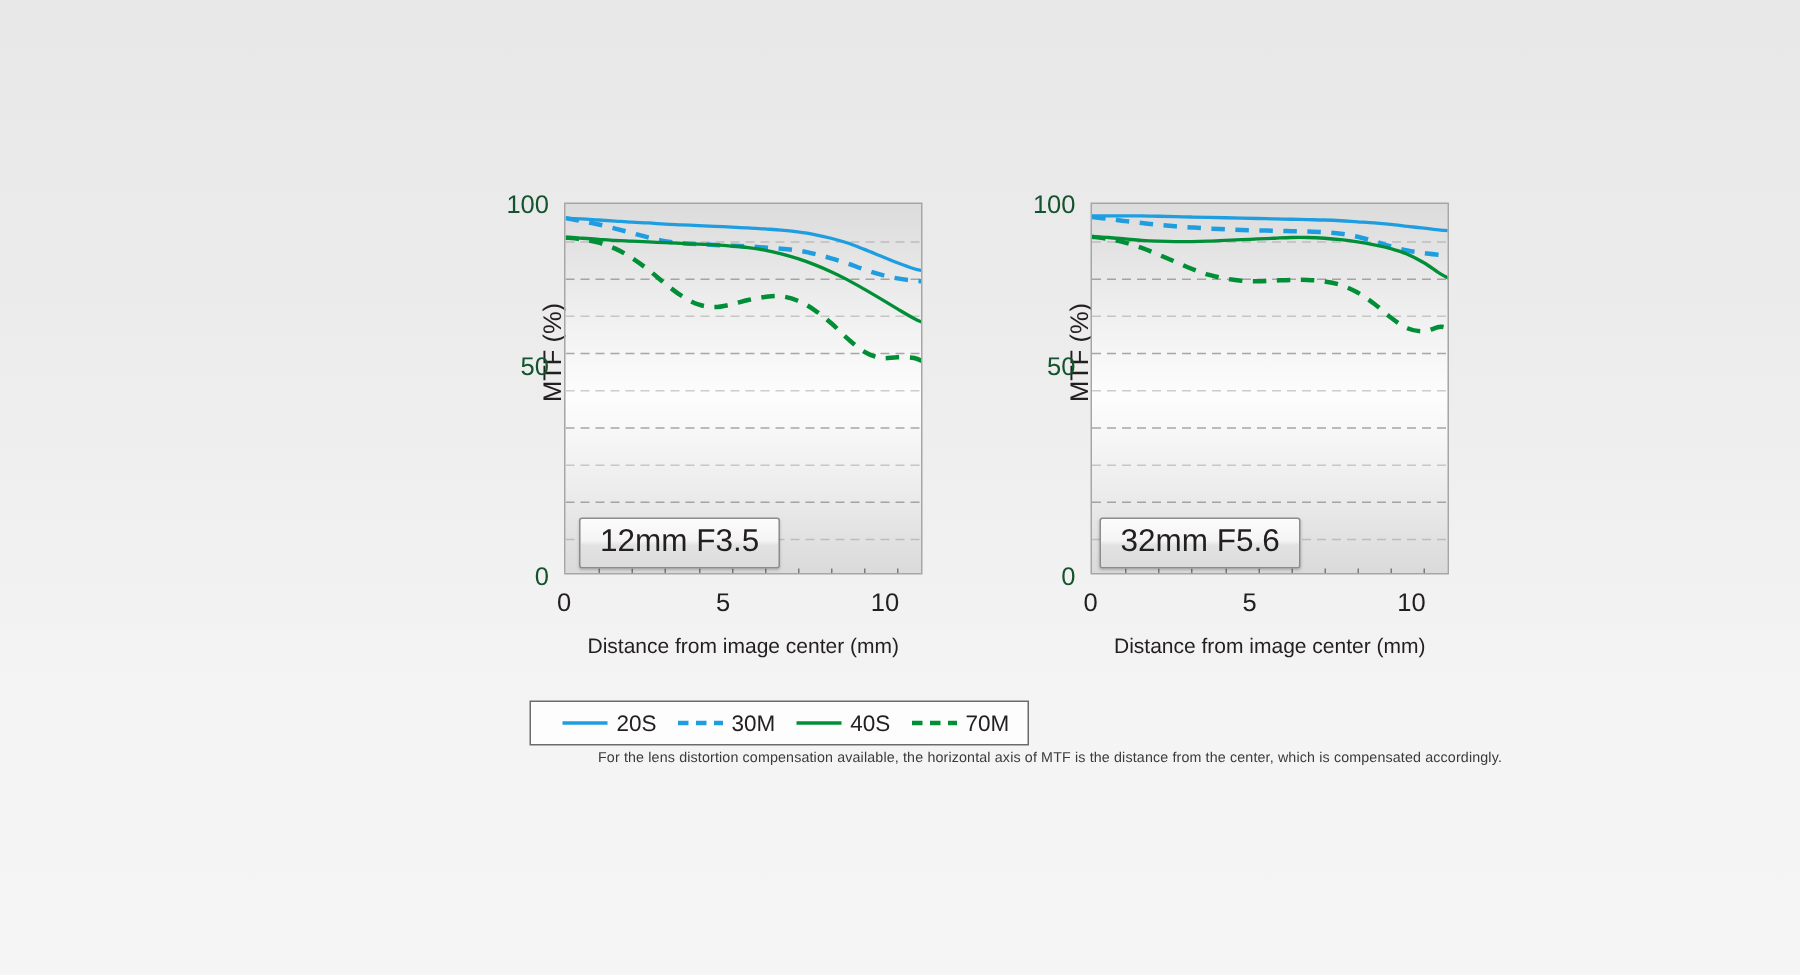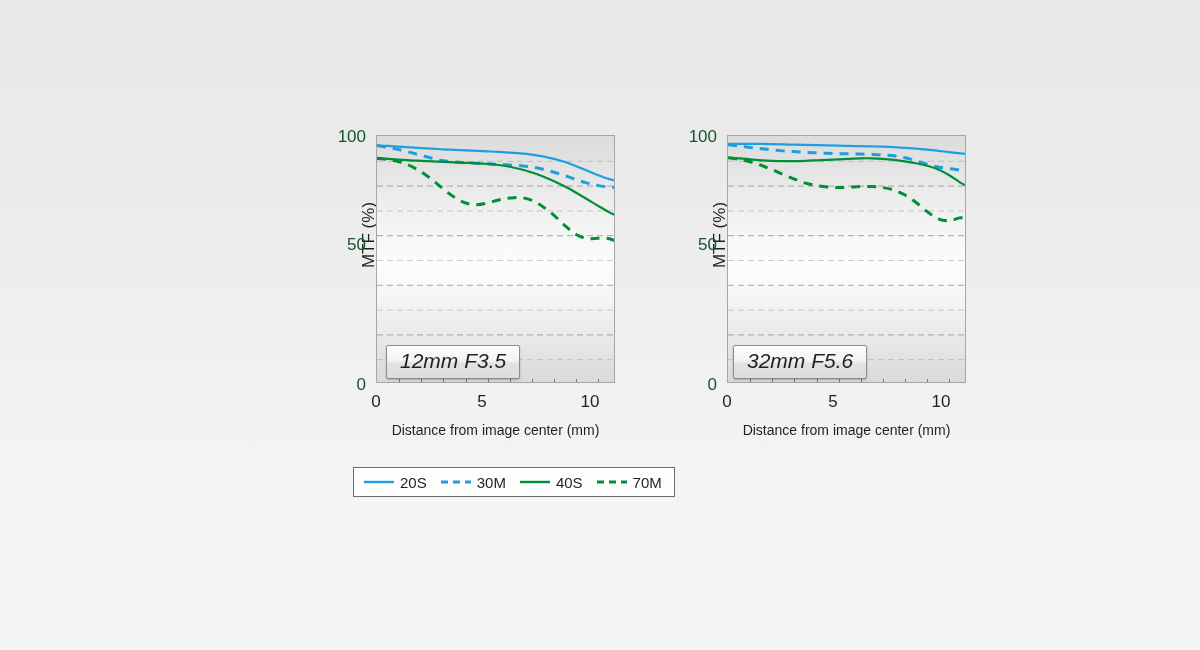--- a/index.html
+++ b/index.html
@@ -103,32 +103,31 @@
     position: absolute;
     border: 1px solid #8c8c8c;
     border-radius: 2px;
     background: linear-gradient(to bottom, #fcfcfc 0%, #f4f4f4 45%, #e2e2e2 55%, #dcdcdc 100%);
     box-shadow: 0 1px 2px rgba(0,0,0,0.22);
     font-size: 21px;
     color: #231f20;
     padding: 4px 13px 6px 13px;
     white-space: nowrap;
     line-height: 1.05;
-    font-style: italic;
   }
   #spec-left  { left: 86px;  top: 225px; }
   #spec-right { left: 82px;  top: 225px; }
 
   #legend {
     position: absolute;
     left: 353px;
     top: 467px;
     border: 1px solid #6b6b6b;
     background: #fdfdfd;
-    padding: 4px 12px 4px 9px;
+    padding: 4px 12px 4px 20px;
     display: flex;
     align-items: center;
     gap: 13px;
     height: 20px;
     box-sizing: content-box;
   }
   .legend-item {
     display: flex;
     align-items: center;
     gap: 5px;
@@ -271,14 +270,15 @@
         <span>40S</span>
       </div>
       <div class="legend-item">
         <svg width="32" height="12" class="legend-swatch">
           <line x1="1" x2="31" y1="6" y2="6" stroke="#008f37" stroke-width="3" stroke-dasharray="7,5"></line>
         </svg>
         <span>70M</span>
       </div>
     </div>
 
+  <div id="footnote">For the lens distortion compensation available, the horizontal axis of MTF is the distance from the center, which is compensated accordingly.</div>
 
 </div>
 
 </body></html>

